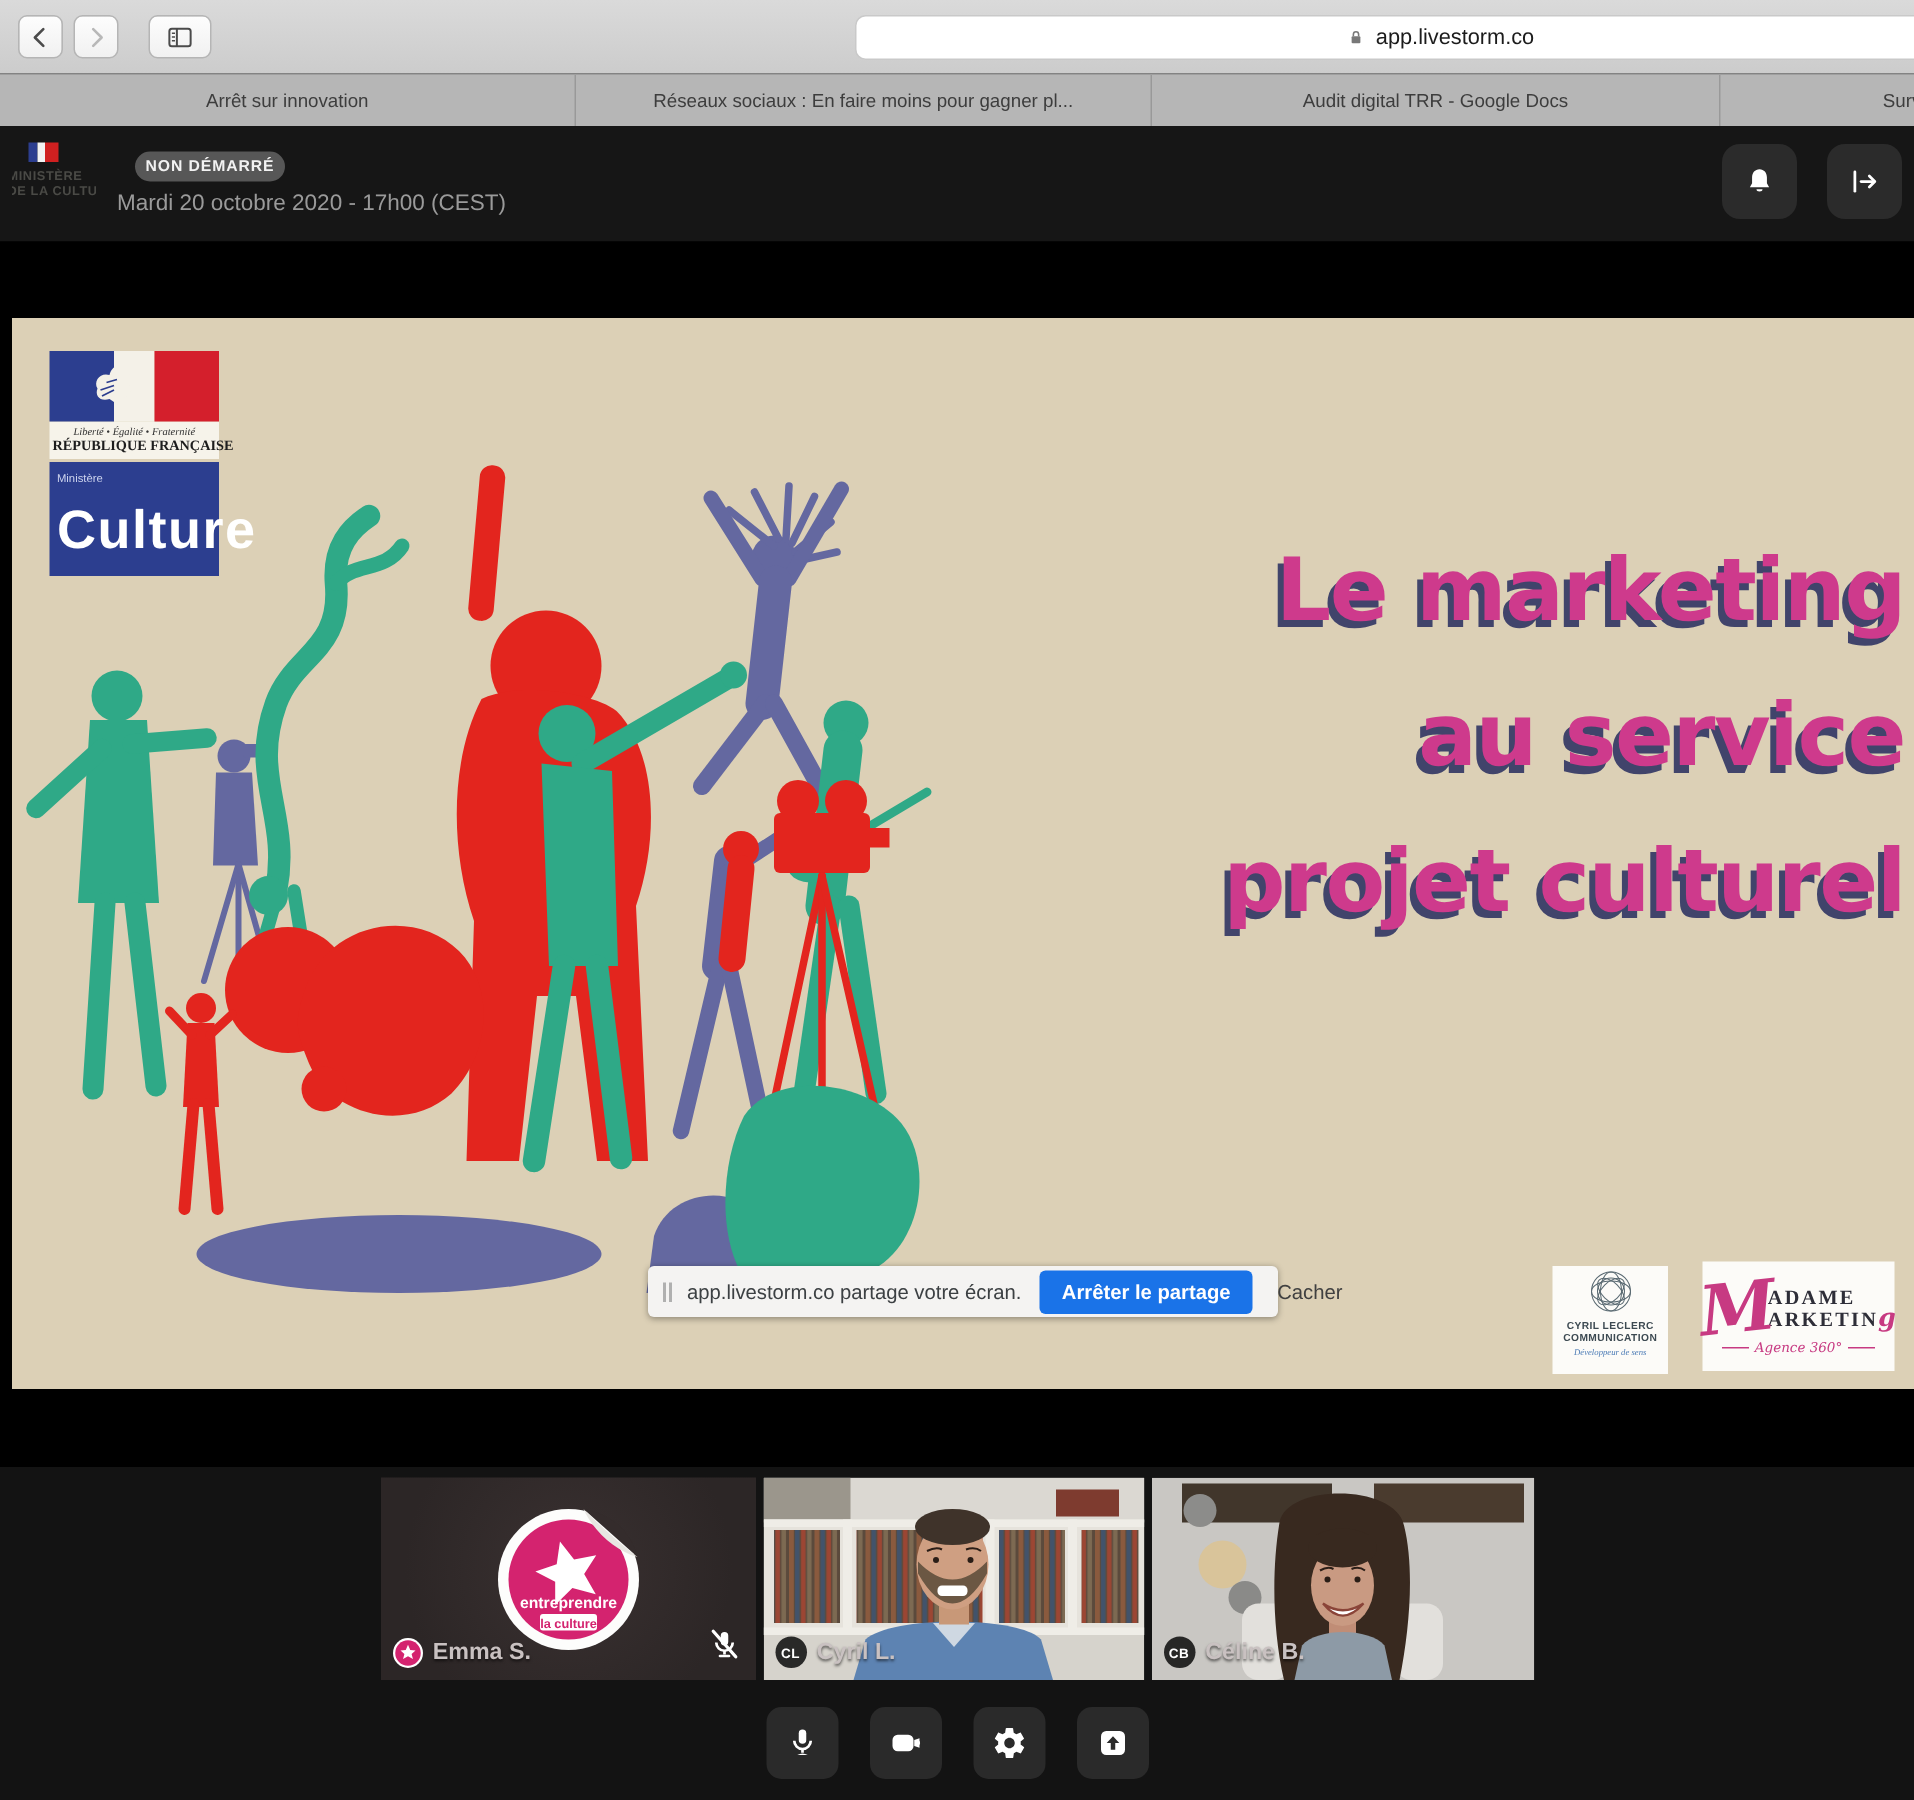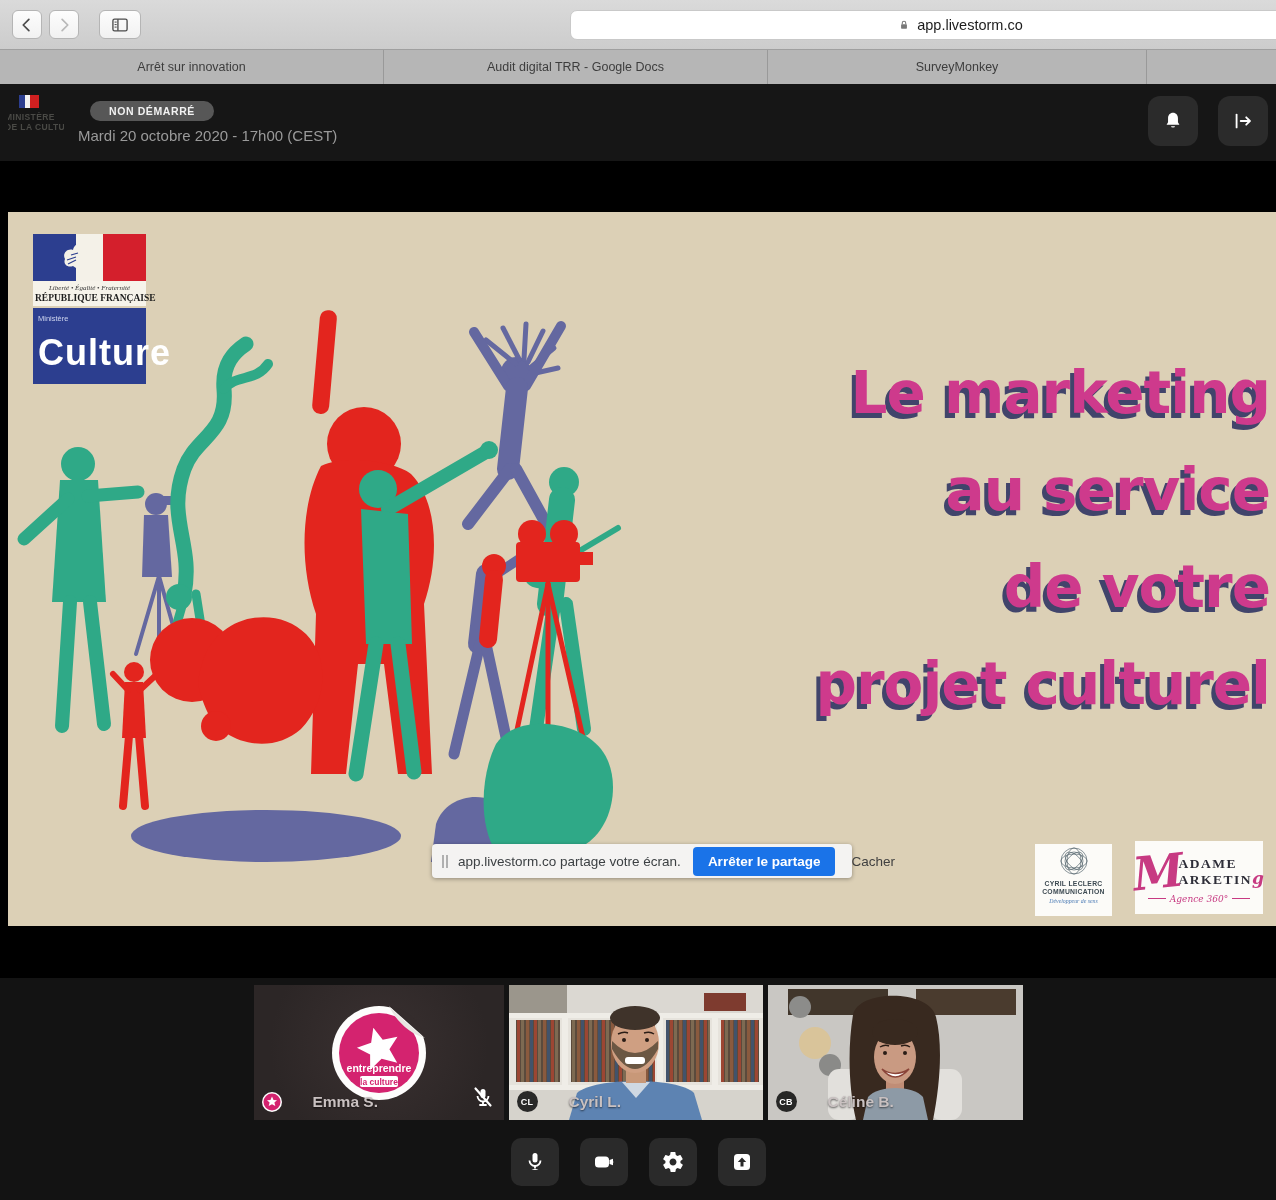--- a/index.html
+++ b/index.html
@@ -20,21 +20,21 @@
 
   
   .app-header { position:relative; height:77px; background:#161616; display:flex; align-items:center; padding-left:8px; }
   .mlogo { width:56px; height:62px; overflow:hidden; flex:none; position:relative; }
   .mlogo-flag { position:absolute; left:11px; top:3px; width:20px; height:13px; display:flex; }
   .mlogo-flag i { display:block; height:100%; }
   .mlogo-text { position:absolute; left:-3px; top:20px; white-space:nowrap; font-size:8.5px; font-weight:bold; color:#4a4a46; letter-spacing:.4px; line-height:10px; }
   .head-texts { margin-left:14px; }
   .title-row { display:flex; align-items:center; }
   .w-title { font-size:17.5px; font-weight:bold; color:#fff; }
-  .badge { margin-left:12px; background:#575757; color:#f2f2f2; font-size:10.5px; font-weight:bold; letter-spacing:.6px; padding:4px 19px; border-radius:11px; white-space:nowrap; }
+  .badge { margin-left:12px; background:#575757; color:#f2f2f2; font-size:10.5px; font-weight:bold; letter-spacing:.6px; padding:4px 7px; border-radius:11px; white-space:nowrap; }
   .subtitle { margin-top:6px; font-size:15px; color:#9a9a9a; }
   .head-actions { position:absolute; right:8px; top:12px; display:flex; gap:20px; }
   .hd-btn { width:50px; height:50px; border:none; border-radius:12px; background:#2b2b2b; display:flex; align-items:center; justify-content:center; }
 
   
   .stage { position:relative; height:817px; background:#000; }
   .slide { position:absolute; left:8px; top:51px; width:1268px; height:714px; background:#dcd0b6; overflow:hidden; }
 
   .rf-logo { position:absolute; left:25px; top:22px; width:113px; z-index:3; }
   .rf-flag { position:relative; height:47px; display:flex; }
@@ -73,21 +73,21 @@
   .mm-tag span { font-family:"DejaVu Serif", serif; font-style:italic; font-size:9px; color:#c73a82; white-space:nowrap; }
 
   
   .bottom { height:222px; background:#131313; }
   .tiles { display:flex; justify-content:center; gap:5px; padding-top:7px; }
   .tile { position:relative; height:135px; overflow:hidden; background:#000; }
   .tile-emma { width:250px; background:radial-gradient(circle at 50% 45%, #3a3131, #2c2626 75%); }
   .tile-celine { width:255px; } .tile-cyril { width:254px; }
   .sticker { position:absolute; left:77px; top:20px; }
   .namebar { position:absolute; left:8px; bottom:8px; display:flex; align-items:center; gap:7px; z-index:2; }
-  .p-name { font-size:15.5px; font-weight:600; color:#c9c1c1; text-shadow:0 1px 2px rgba(0,0,0,.6);margin-left:24px; }
+  .p-name { font-size:15.5px; font-weight:600; color:#c9c1c1; text-shadow:0 1px 2px rgba(0,0,0,.6); }
   .chip { width:21px; height:21px; border-radius:50%; background:rgba(10,10,10,.85); color:#fff; font-size:9px; font-weight:bold; display:flex; align-items:center; justify-content:center; letter-spacing:.3px; }
   .micoff { position:absolute; right:9px; bottom:7px; }
   .controls { margin-top:18px; display:flex; justify-content:center; gap:21px; }
   .ctrl-btn { width:48px; height:48px; border:none; border-radius:10px; background:#2a2a2a; display:flex; align-items:center; justify-content:center; }
 </style>
 </head>
 <body>
 
 <div class="screen">
 
@@ -118,20 +118,23 @@
       </svg>
       <span>app.livestorm.co</span>
     </div>
   </div>
 
   <div class="tabbar">
     <div class="tab">
         <span>Arrêt sur innovation</span>
       </div>
     <div class="tab">
+        <span>Réseaux sociaux : En faire moins pour gagner pl...</span>
+      </div>
+    <div class="tab">
         <span>Audit digital TRR - Google Docs</span>
       </div>
     <div class="tab">
         <span>SurveyMonkey</span>
       </div>
   </div>
 
   <div class="app-header">
     <div class="mlogo">
       <div class="mlogo-flag">
@@ -299,21 +302,20 @@
             </g>
           </g>
 
           <path d="M480 440 C500 410 560 415 585 445 C605 470 600 520 570 540 L480 548 C462 520 465 470 480 440 Z" fill="#2fa987"></path>
         </g>
       </svg>
 
       <div class="slide-title">
         <div>Le marketing</div>
         <div>au service</div>
-        <div>de votre</div>
         <div>projet culturel</div>
       </div>
 
       <div class="share-toast">
         <span class="grip">
             <i></i>
             <i></i>
           </span>
         <span class="toast-msg">app.livestorm.co partage votre écran.</span>
         <button class="stop-btn">Arrêter le partage</button>

